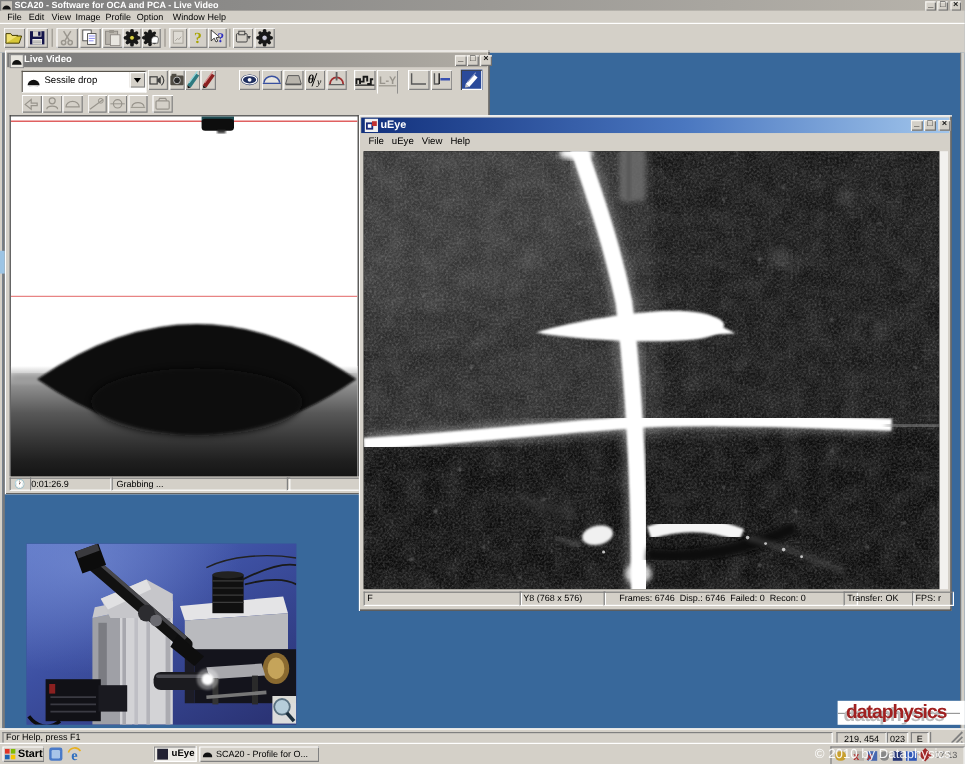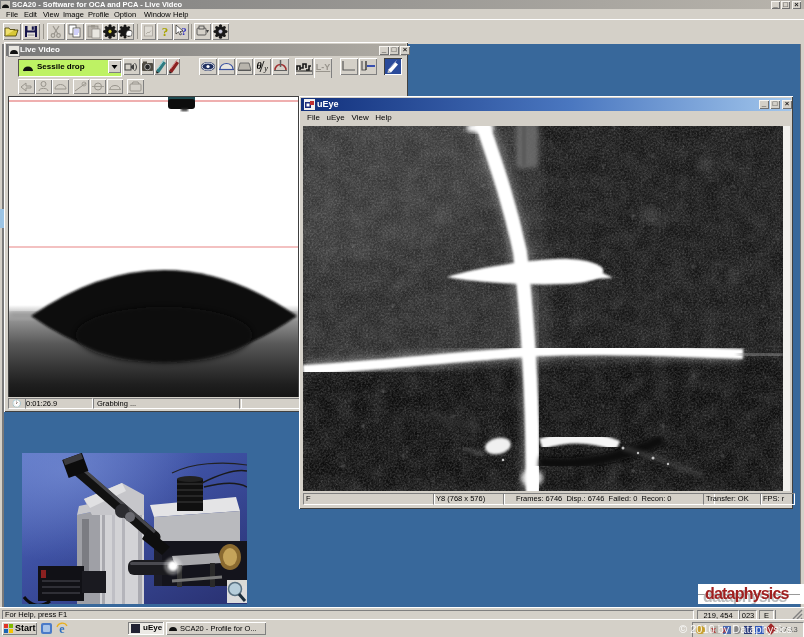--- a/index.html
+++ b/index.html
@@ -181,21 +181,21 @@
           <path d="M1,8 A4,4 0 0 1 9,8 Z" fill="#111"></path>
         </svg>
     </div>
     <div class="abs" style="left:14px;top:0;font-size:8px;font-weight:bold;color:#fff;line-height:12px;">Live Video</div>
     <div class="wbtn" style="left:373px;top:2px;width:10px;height:9px;">_</div>
     <div class="wbtn" style="left:383px;top:2px;width:10px;height:9px;">□</div>
     <div class="wbtn" style="left:394px;top:2px;width:10px;height:9px;">×</div>
   </div>
 
   <div class="abs" id="lv-row1" style="left:2px;top:15px;width:400px;height:20px;background:#D4D0C8;">
-    <div class="abs" style="left:12px;top:2px;width:102px;height:16px;background:#bef264;border-top:1.5px solid #58544c;border-left:1.5px solid #58544c;border-bottom:1px solid #fff;border-right:1px solid #fff;font-weight:bold;">
+    <div class="abs" style="left:12px;top:2px;width:102px;height:16px;background:#ffffff;border-top:1.5px solid #58544c;border-left:1.5px solid #58544c;border-bottom:1px solid #fff;border-right:1px solid #fff;">
       <svg class="abs" style="left:3px;top:3px;" width="12" height="9">
           <path d="M1,8 A5,4.5 0 0 1 11,8 Z" fill="#111"></path>
           <path d="M2,8.6 A5,3 0 0 0 10,8.6" fill="none" stroke="#999" stroke-width="0.7"></path>
         </svg>
       <div class="abs" style="left:18px;top:2px;font-size:8px;color:#000;">Sessile drop</div>
       <div class="abs" style="right:0;top:0;width:13px;height:13px;background:#D4D0C8;box-shadow:inset 1px 1px 0 #fff, inset -1px -1px 0 #808080;">
         <svg width="13" height="13">
             <path d="M3.5,5 L9.5,5 L6.5,9 Z" fill="#000"></path>
           </svg>
       </div>

